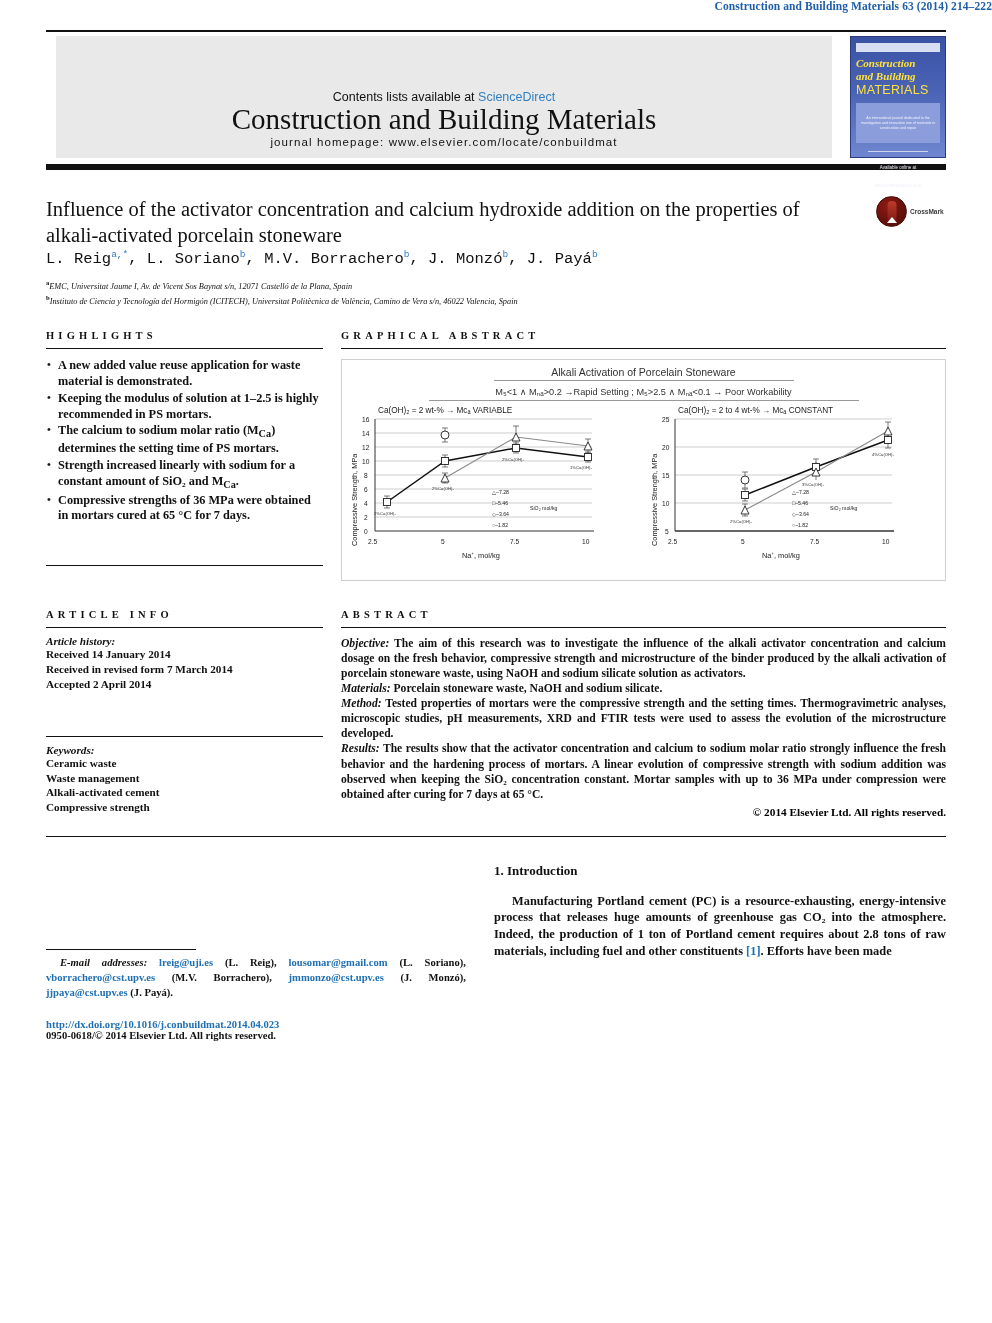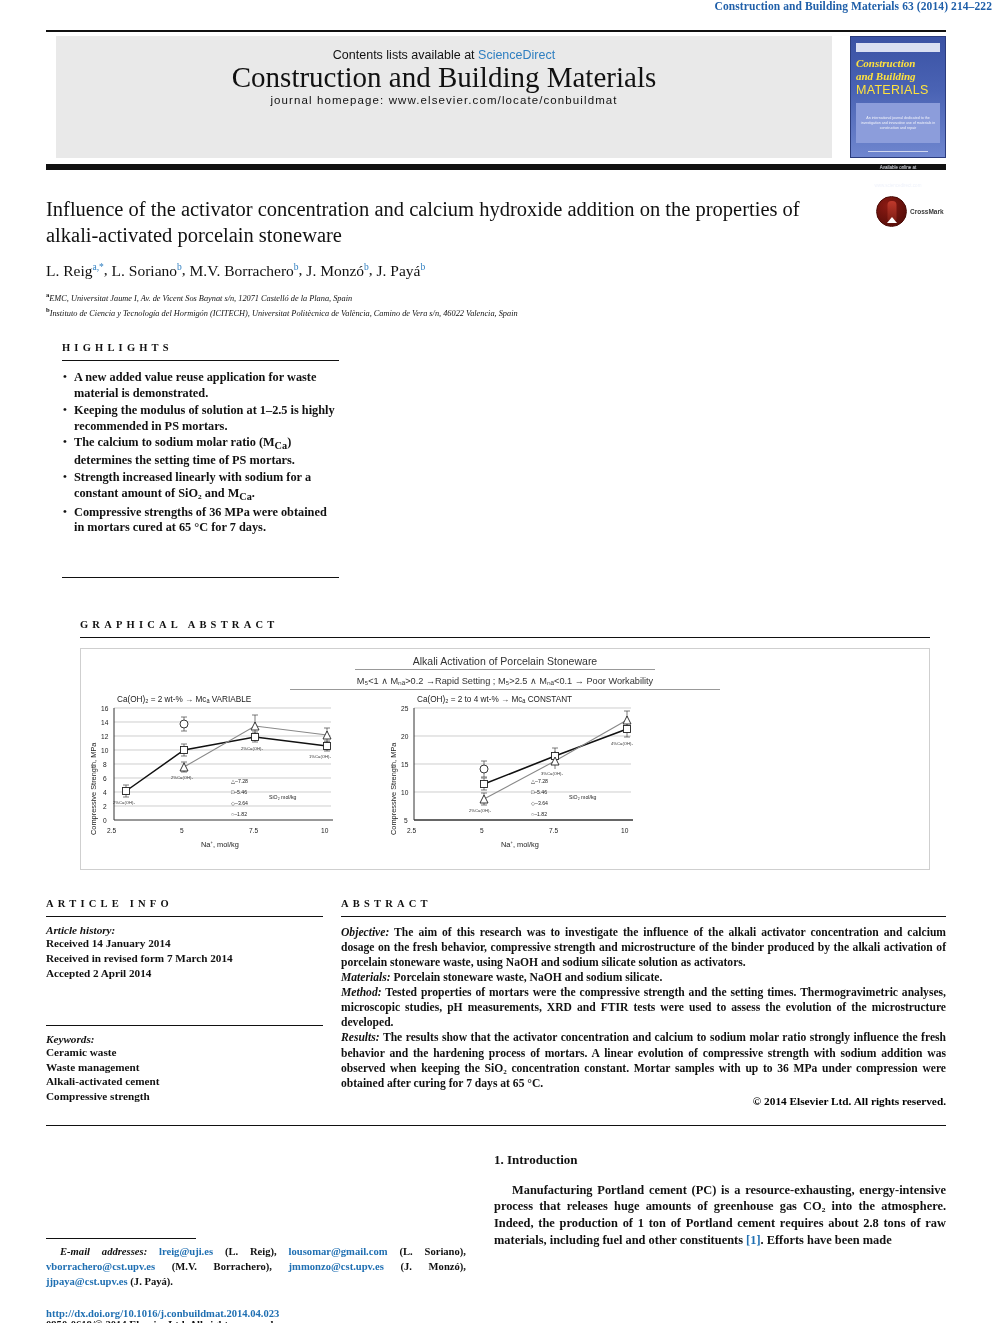--- a/index.html
+++ b/index.html
@@ -52,21 +52,21 @@
     color: #e87722;
     line-height: 1;
     margin-top: 1px;
   }
   .center-col {
     flex: 1 1 auto;
     background: #e9e9e9;
     display: flex;
     flex-direction: column;
     align-items: center;
-    justify-content: flex-start;
+    justify-content: flex-end;
     padding: 12px 10px 10px;
     margin: 0 10px;
   }
   .contents-line {
     font-family: "Liberation Sans", sans-serif;
     font-size: 12.5px;
     color: #111;
   }
   .contents-line .sd { color: #2f7fc1; }
   .journal-title {
@@ -125,22 +125,21 @@
   .paper-title {
     font-family: "Liberation Serif", serif;
     font-size: 20.5px;
     line-height: 1.28;
     color: #111;
     max-width: 760px;
     font-weight: normal;
     margin: 0;
   }
   .authors {
-    margin-top: 13px;
-    font-family: Liberation Serif, serif;
+    font-family: Liberation Mono, monospace;
     font-size: 15.5px;
     color: #111;
   }
   .authors sup { color: #2f7fc1; font-size: 9.5px; }
   .authors sup.star { color: #2f7fc1; }
   .affils { margin-top: 10px; }
   .affil {
     font-family: "Liberation Serif", serif;
     font-style: italic;
     font-size: 8.3px;
@@ -166,21 +165,21 @@
     background: linear-gradient(#c0392b,#7e1d14);
   }
   .cm-badge::before {
     content:""; position:absolute; left:50%; bottom:3px; transform:translateX(-50%);
     width:0; height:0; border-left:5px solid transparent; border-right:5px solid transparent;
     border-bottom: 6px solid #fff; z-index:2;
   }
   .cm-text { font-family:"Liberation Sans",sans-serif; font-size:6.5px; font-weight:bold; color:#3b3b3b; }
 
   
-  .band { padding: 0 62px; margin-top: 22px; display: flex; gap: 0; flex-direction: column; }
+  .band { padding: 0 46px; margin-top: 22px; display: flex; gap: 0; }
   .col-left { width: 277px; flex: 0 0 277px; }
   .col-right { flex: 1 1 auto; padding-left: 18px; }
 
   .sect-head {
     font-family: "Liberation Serif", serif;
     font-weight: bold;
     font-size: 10.5px;
     letter-spacing: 4.2px;
     color: #111;
   }

